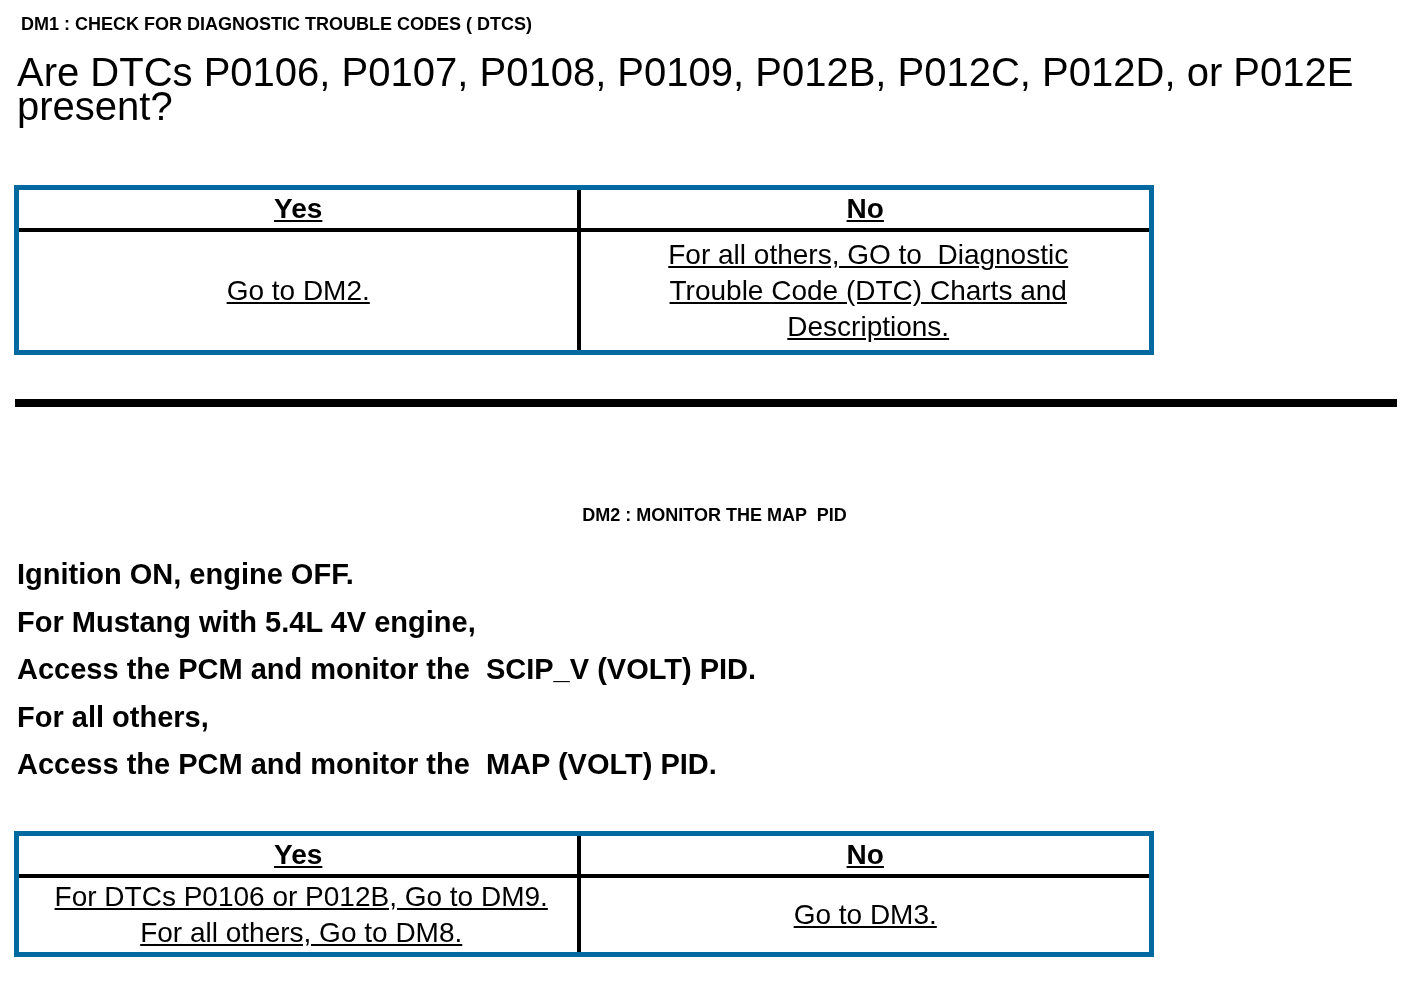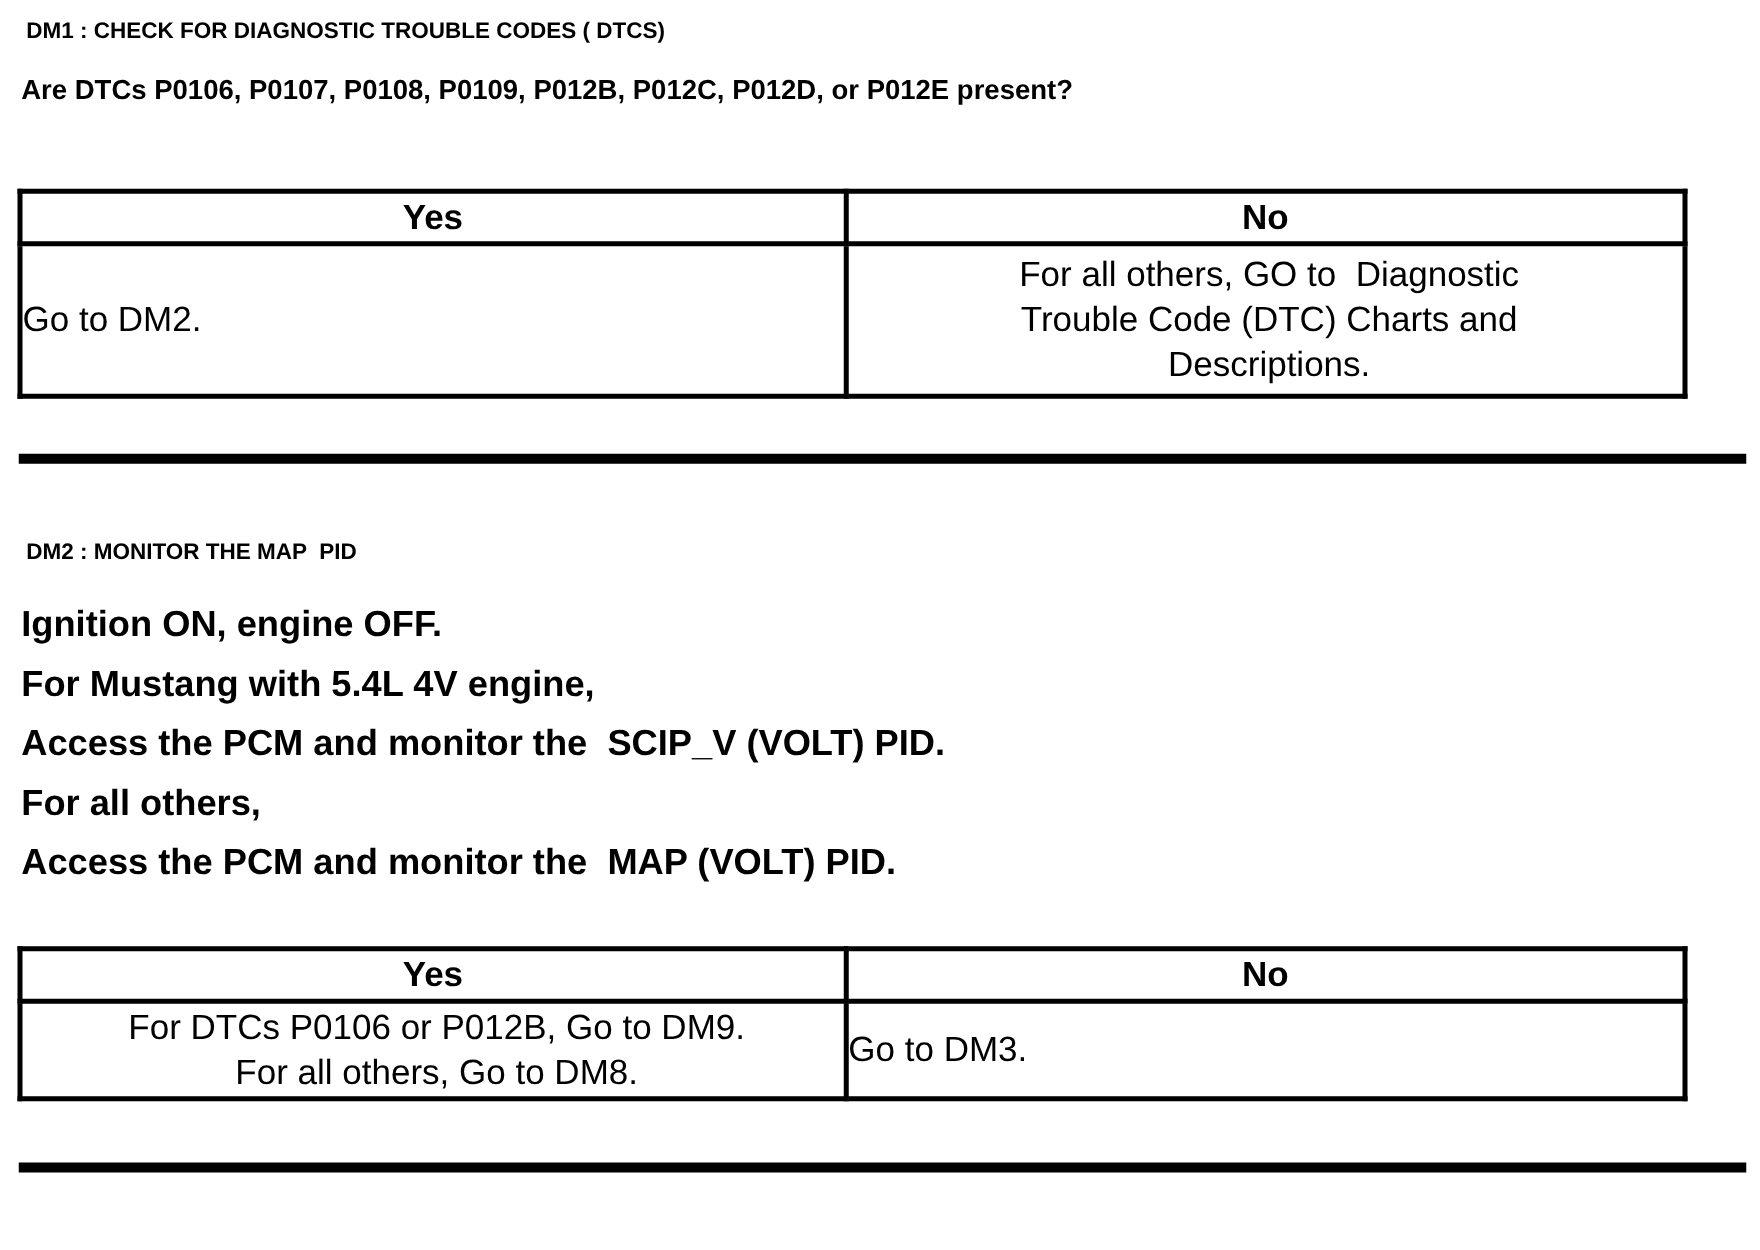--- a/index.html
+++ b/index.html
@@ -21,61 +21,62 @@
   }
   .step-heading {
     font-size: 18px;
     font-weight: bold;
     letter-spacing: 0px;
     margin: 0 0 0 7px;
     white-space: pre-wrap;
     line-height: 28px;
   }
   .question {
-    font-size: 22px;
-    font-weight: bold;
+    font-size: 40px;
+    font-weight: normal;
     margin: 17px 0 0 3px;
     white-space: pre-wrap;
     line-height: 34px;
   }
   .dtc-table {
     border-collapse: collapse;
     table-layout: fixed;
-    width: 1336px;
+    width: 1140px;
     margin: 0;
-    border: 1px solid #0369a1;
+    border: 5px solid #0369a1;
+    text-decoration: underline;
   }
   .dtc-table th, .dtc-table td {
     border: 4px solid #000000;
     font-size: 28px;
     padding: 0;
     overflow: hidden;
   }
   .dtc-table th {
     font-weight: bold;
     text-align: center;
     height: 38px;
   }
   .cell-lines {
     white-space: pre-wrap;
     line-height: 36px;
   }
-  .cell-center { text-align: left; vertical-align: middle; }
+  .cell-center { text-align: center; vertical-align: middle; }
   .cell-left   { text-align: center; vertical-align: middle; padding-left: 6px !important; }
   .t1-body td { height: 118px; }
   .t2-body td { height: 74px; }
   .hr-rule {
     height: 8px;
     background: #000000;
     width: 1382px;
     margin-left: 1px;
   }
   .rule-1 { margin-top: 44px; }
   .rule-2 { margin-top: 49px; }
-  .heading-2 { margin-top: 56px; }
+  .heading-2 { margin-top: 94px; text-align: center; }
   .steps {
     font-size: 29px;
     white-space: pre-wrap;
     line-height: 47.5px;
     margin: 22px 0 0 3px;
     font-weight: bold;
   }
   .question-2 {
     font-size: 29px;
     font-weight: bold;

